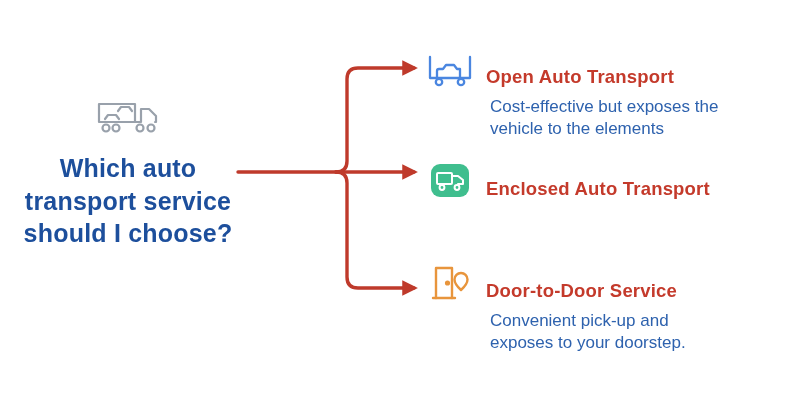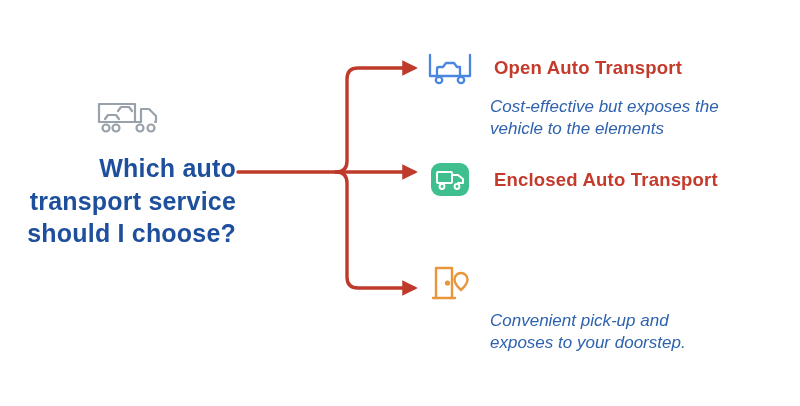--- a/index.html
+++ b/index.html
@@ -13,21 +13,21 @@
     background: #ffffff;
     overflow: hidden;
   }
 
   
   .question-block {
     position: absolute;
     left: 20px;
     top: 94px;
     width: 216px;
-    text-align: right;
+    text-align: center;
   }
   .q-icon { display: flex; justify-content: center; }
   .q-text {
     margin-top: 14px;
     font-size: 25px;
     font-weight: bold;
     color: #1d4f9c;
     line-height: 1.3;
     letter-spacing: 0.2px;
   }
@@ -35,35 +35,34 @@
   
   .arrows {
     position: absolute;
     left: 0; top: 0;
     width: 800px; height: 406px;
     pointer-events: none;
   }
 
   
   .option { position: absolute; left: 428px; }
-  .option-header { display: flex; align-items: center; gap: 22px; min-height: 40px; }
+  .option-header { display: flex; align-items: flex-end; gap: 14px; min-height: 40px; }
   .option-icon { display: flex; align-items: center; justify-content: center; width: 44px; }
   .option-title {
     font-size: 18.5px;
     font-weight: bold;
     color: #c43a2b;
     letter-spacing: 0.2px;
   }
   .option-desc {
     margin: 8px 0 0 62px;
     width: 240px;
     font-size: 17px;
     color: #2e62ae;
     line-height: 1.32;
-    font-style: italic;
   }
   .option-desc.narrow { width: 200px; }
 </style>
 </head>
 <body>
 
 <div class="canvas">
 
   <div class="question-block">
     <div class="q-icon">
@@ -136,17 +135,18 @@
       <span class="option-icon">
         <svg width="40" height="40" viewBox="0 0 40 40" aria-hidden="true">
           <g fill="none" stroke="#e8953c" stroke-width="2.4" stroke-linecap="round" stroke-linejoin="round">
             <path d="M3 36 h22"></path>
             <path d="M6 36 V6 h16 v30"></path>
             <circle cx="17.5" cy="21" r="1.4" fill="#e8953c"></circle>
             <path d="M31 11 a6.5 6.5 0 0 1 6.5 6.5 c0 4.6 -6.5 10.5 -6.5 10.5 s-6.5 -5.9 -6.5 -10.5 A6.5 6.5 0 0 1 31 11 z"></path>
           </g>
         </svg>
       </span>
+      <span class="option-title">Door-to-Door Service</span>
     </div>
     <div class="option-desc">Convenient pick-up and exposes to your doorstep.</div>
   </div>
 
 </div>
 
 </body></html>

